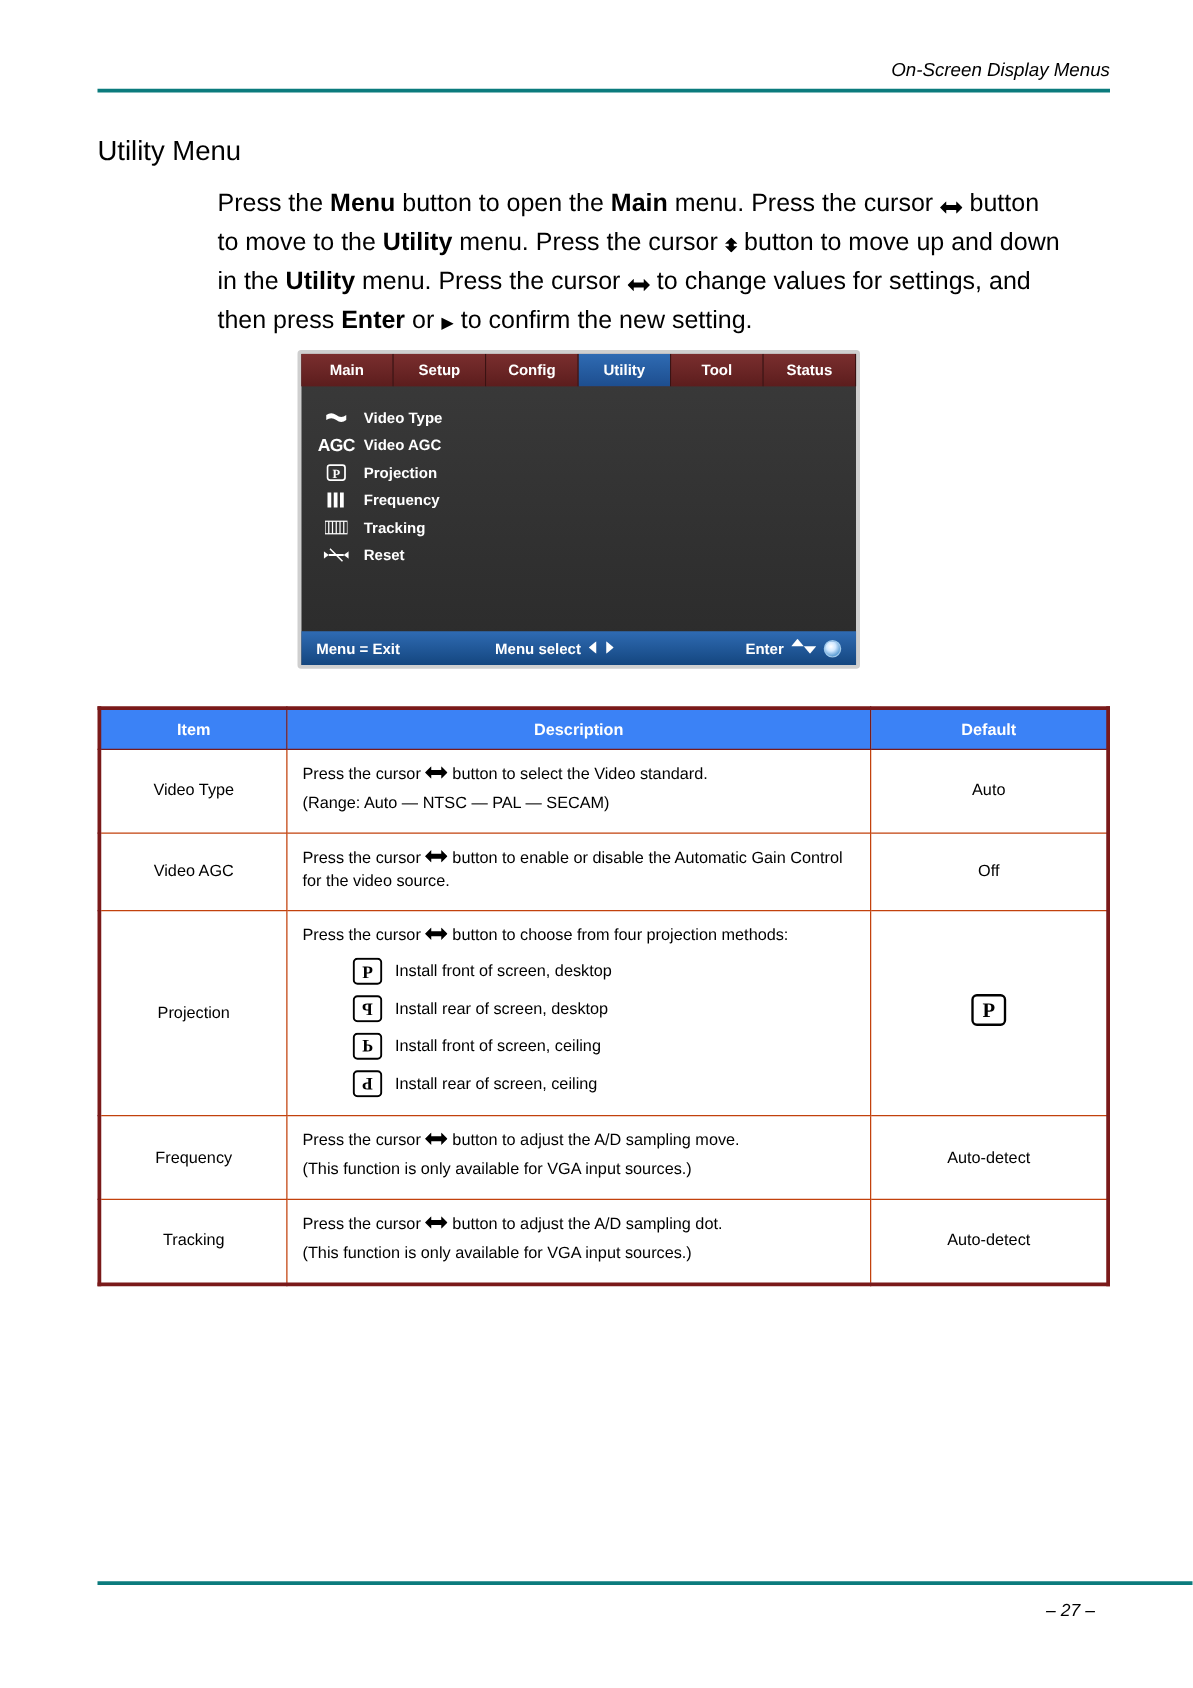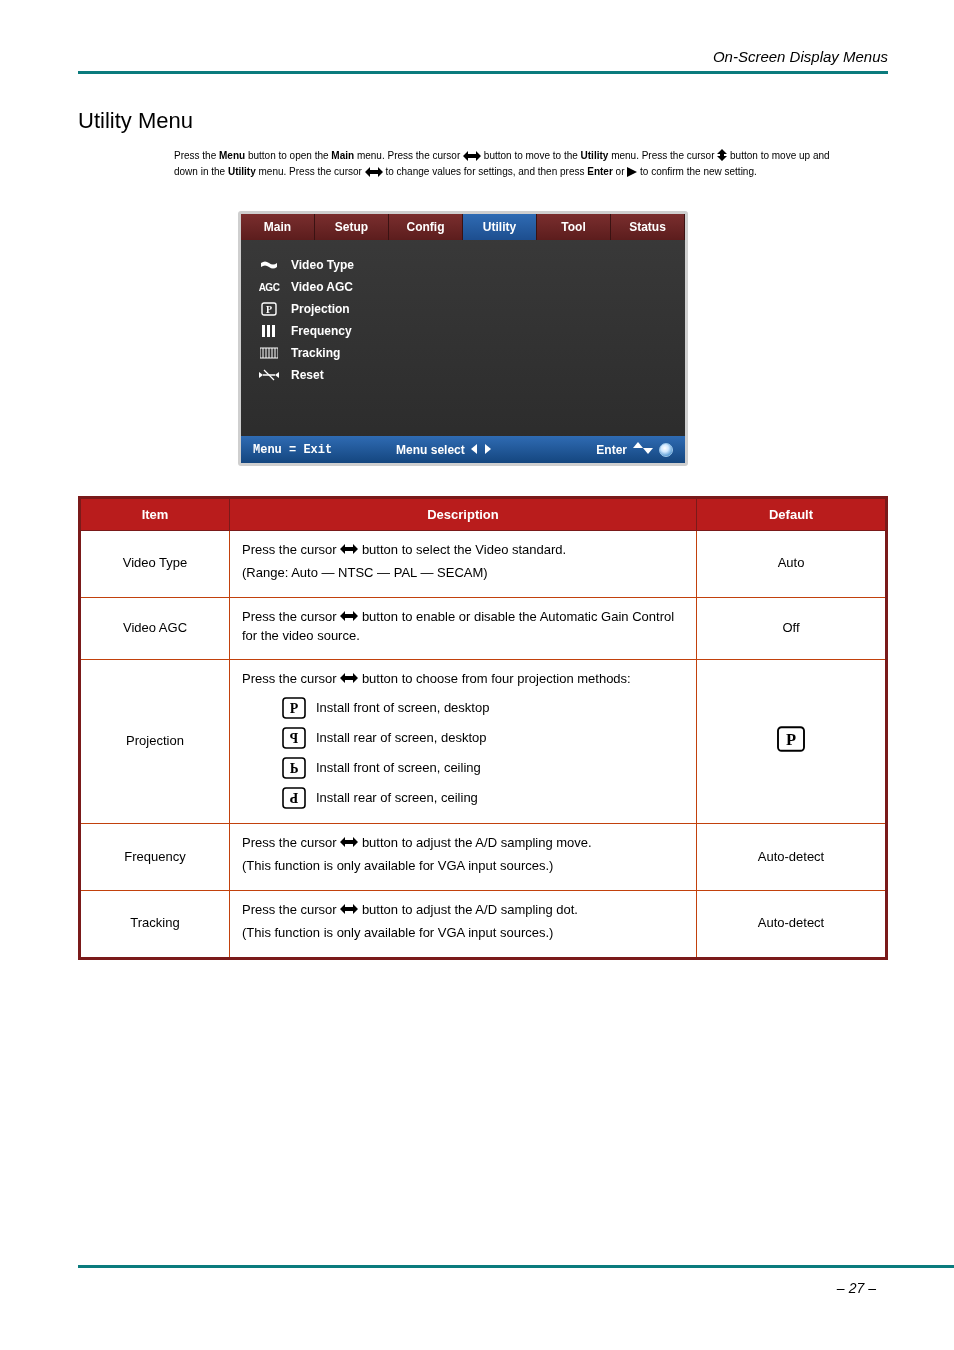--- a/index.html
+++ b/index.html
@@ -3,38 +3,38 @@
 <meta charset="utf-8">
 <style>
   * { box-sizing: border-box; margin: 0; padding: 0; }
   html, body { width: 954px; height: 1350px; background: #fff; font-family: Arial, Helvetica, sans-serif; color: #000; }
   .page { position: relative; width: 954px; height: 1350px; padding: 60px 66px 50px 78px; }
   .hr-teal { height: 3px; background: #0b7b7d; width: 100%; }
   .hr-top { margin-bottom: 34px; }
   .hr-bot { position: absolute; left: 78px; right: 78px; bottom: 82px; }
   .header-row { display: flex; justify-content: flex-end; font-style: italic; font-size: 15px; color: #000; margin-top: -12px; margin-bottom: 6px; }
   .section-title { color: #000000; font-weight: normal; font-size: 22px; margin: 2px 0 14px 0; }
-  .instr { font-size: 10px; line-height: 1.55; margin-left: 96px; margin-right: 38px; margin-bottom: 32px; }
+  .instr { font-size: 20px; line-height: 1.55; margin-left: 96px; margin-right: 38px; margin-bottom: 8px; }
   .instr b { font-weight: bold; }
   .arrow-span svg { vertical-align: -2px; }
   .osd-wrap { margin-left: 160px; margin-bottom: 30px; }
   .osd { width: 450px; background: linear-gradient(#3a3a3a,#2b2b2b); border: 3px solid #cfcfcf; border-radius: 3px; font-size: 12px; color: #fff; overflow: hidden; }
   .osd-tabs { display: flex; background: #5a2424; }
   .osd-tab { flex: 1; text-align: center; padding: 6px 0; font-size: 12px; font-weight: bold; background: linear-gradient(#7a2e2e,#5c1d1d); border-right: 1px solid #3a1212; cursor: default; }
   .osd-tab.sel { background: linear-gradient(#2f6bb3,#1d4e8f); }
   .osd-body { padding: 14px 10px 50px 18px; min-height: 190px; }
   .osd-item { display: flex; align-items: center; gap: 12px; padding: 3px 0; font-weight: bold; font-size: 12px; }
   .osd-ico { width: 20px; height: 16px; display: flex; align-items: center; justify-content: center; }
   .osd-foot { display: flex; align-items: center; background: linear-gradient(#2f6bb3,#14467f); padding: 6px 12px; font-weight: bold; font-size: 12px; }
-  .osd-foot .lft { flex: 1; font-family: Liberation Mono, monospace; }
+  .osd-foot .lft { flex: 1; }
   .osd-foot .mid { flex: 1.4; display: flex; align-items: center; gap: 6px; }
   .osd-foot .rgt { display: flex; align-items: center; gap: 6px; }
   .osd-foot .bulb { width: 14px; height: 14px; border-radius: 50%; background: radial-gradient(circle at 40% 35%, #fff, #d0e8ff 35%, #2a7dc2 90%); border: 1px solid #9ec8ea; }
   .info-table { width: 100%; border-collapse: collapse; border: 3px solid #7a1a1a; font-size: 13px; }
-  .info-table th { background: #b91c1c; color: #fff; font-weight: bold; text-align: center; padding: 8px 6px; border: 1px solid #7a1a1a; font-size: 13px; }
+  .info-table th { background: #3b82f6; color: #fff; font-weight: bold; text-align: center; padding: 8px 6px; border: 1px solid #7a1a1a; font-size: 13px; }
   .info-table td { border: 1px solid #c2410c; padding: 10px 12px; vertical-align: top; line-height: 1.45; font-size: 13px; }
   .info-table td.col-item { width: 150px; text-align: center; vertical-align: middle; }
   .info-table td.col-def { width: 190px; text-align: center; vertical-align: middle; }
   .desc-line { margin-bottom: 4px; }
   .proj-row { display: flex; align-items: center; gap: 10px; margin: 8px 0 4px 40px; }
   .proj-p { display: inline-flex; }
   .footer-pg { position: absolute; bottom: 54px; right: 78px; font-style: italic; font-size: 14px; color: #000; display: flex; align-items: center; gap: 4px; }
   .footer-pg .em { color:#000; }
   svg { display: inline-block; }
 </style>
@@ -100,21 +100,21 @@
     <div class="osd-body">
       <div class="osd-item">
         <span class="osd-ico">
           <svg width="18" height="12" viewBox="0 0 18 12">
                 <path d="M1 4 Q5 1 9 4 T17 4 L17 8 Q13 11 9 8 T1 8 Z" fill="#fff"></path>
               </svg>
         </span>
         <span>Video Type</span>
       </div>
       <div class="osd-item">
-        <span class="osd-ico" style="font-size:10px; font-weight:bold; letter-spacing:-0.5px;">AGC</span>
+        <span class="osd-ico" style="font-size:14px; font-weight:bold; letter-spacing:-0.5px;">AGC</span>
         <span>Video AGC</span>
       </div>
       <div class="osd-item">
         <span class="osd-ico">
           <svg width="16" height="14" viewBox="0 0 16 14">
                 <rect x="1" y="1" width="14" height="12" rx="2" fill="none" stroke="#fff" stroke-width="1.4"></rect>
                 <text x="8" y="11" font-size="10" font-family="serif" font-weight="bold" fill="#fff" text-anchor="middle">P</text>
               </svg>
         </span>
         <span>Projection</span>

